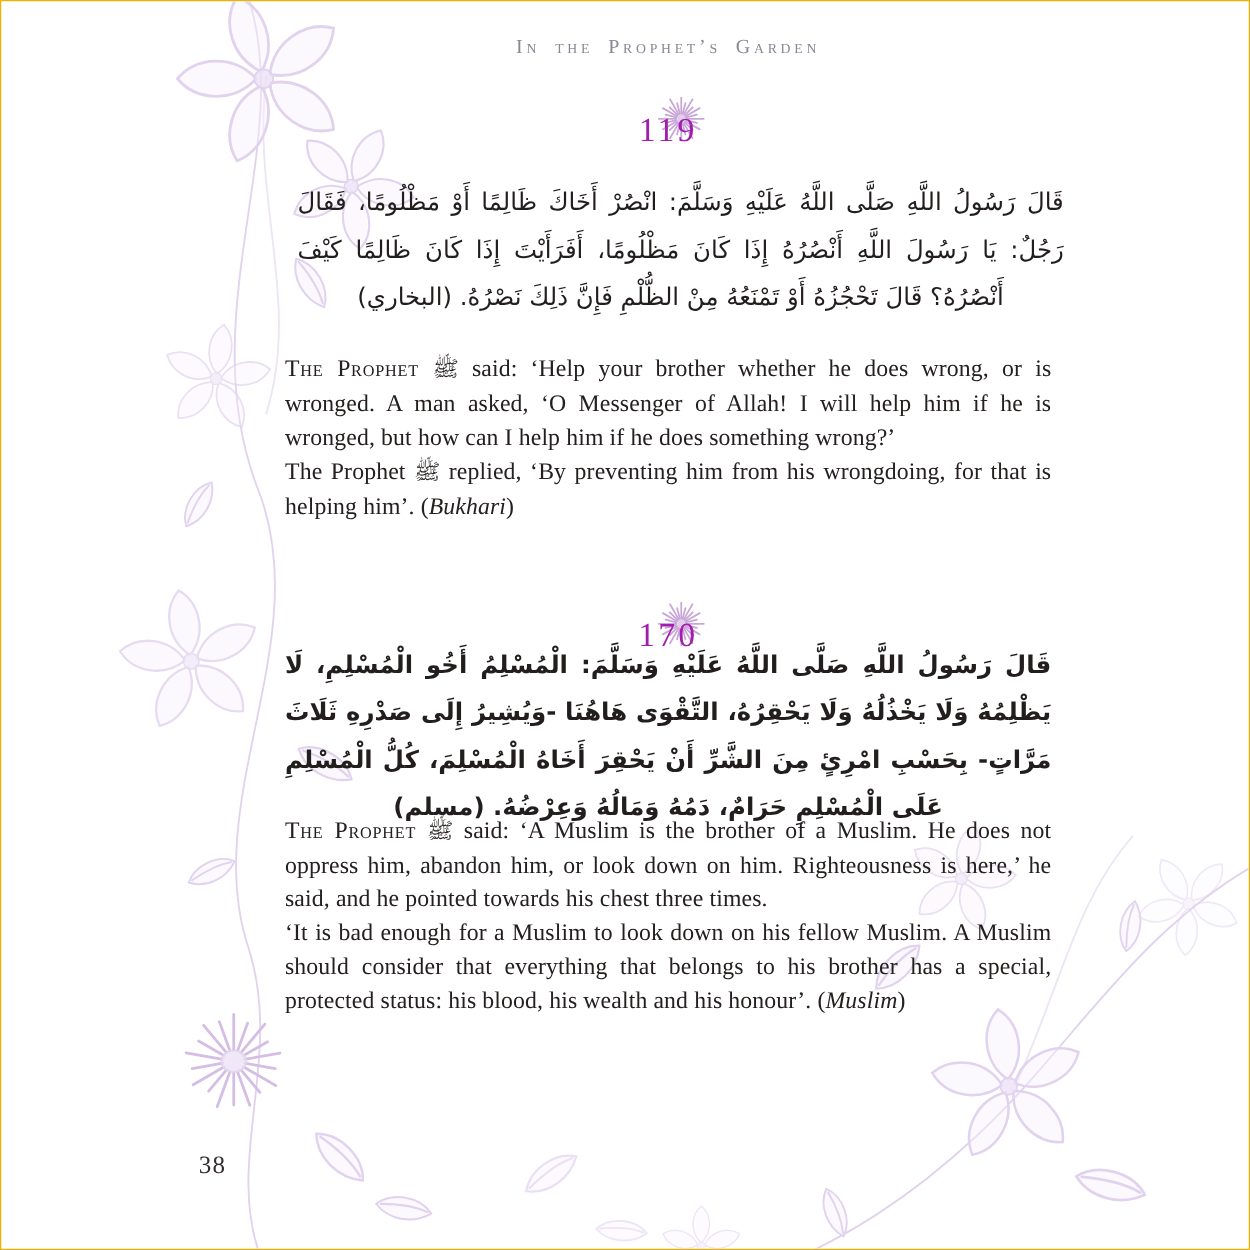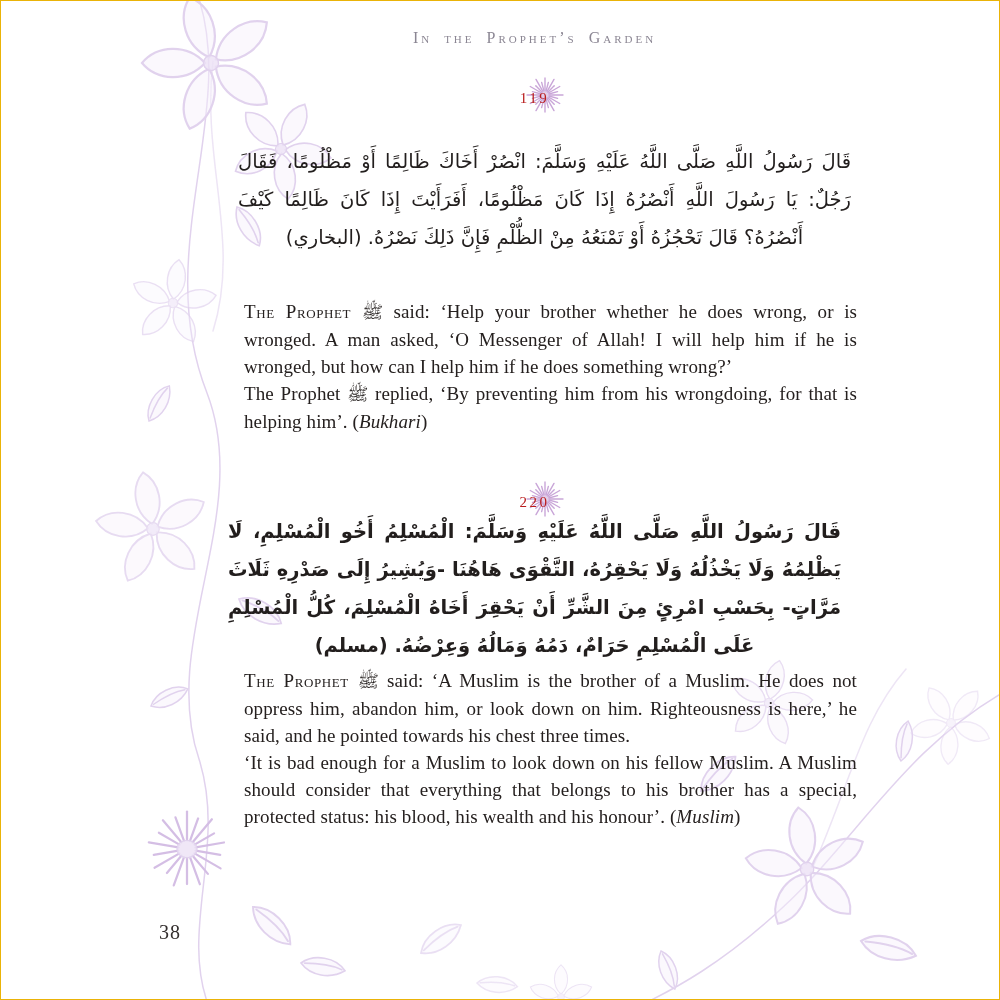--- a/index.html
+++ b/index.html
@@ -26,34 +26,34 @@
     position:absolute;left:158px;top:920px;font-size:20px;color:#35302f;
     letter-spacing:1px;
   }
   
   .col{position:absolute;left:227px;width:613px;}
   .hadith-number{
     text-align:center;position:relative;height:34px;
   }
   .hadith-number .num{
     position:relative;z-index:1;display:inline-block;
-    font-size:15px;letter-spacing:2.5px;color:#b91c1c;
+    font-size:27px;letter-spacing:2.5px;color:#a21caf;
     font-feature-settings:"onum" 1;
   }
   .starburst{
     position:absolute;left:calc(50% - 11px);top:-15px;width:42px;height:42px;
     color:var(--accent,#c9a6d8);z-index:0;
   }
   .arabic{
     direction:rtl;text-align:justify;text-align-last:center;
     font-family:"DejaVu Sans", sans-serif;
     font-size:19.5px;line-height:38px;color:#221e1d;
   }
   .english{
-    margin:16px;text-align:justify;font-size:19px;line-height:27px;color:#25201f;
+    margin:0;text-align:justify;font-size:19px;line-height:27px;color:#25201f;
     letter-spacing:.1px;
   }
   .english .lead-smallcaps{font-variant:small-caps;letter-spacing:.6px;}
   .english em{}
   .pbuh{font-family:"DejaVu Sans","DejaVu Serif",sans-serif;font-size:.92em;}
   #h119-num{top:88px;} #h119-ar{top:142px;margin-left:10px;} #h119-en{top:281px;}
   #h120-num{top:458px;} #h120-ar{top:512px;font-weight:bold;} #h120-en{top:650px;}
 </style>
 </head>
 <body>
@@ -188,19 +188,19 @@
           <line y1="-4" y2="-13" transform="rotate(255)"></line>
         <line y1="-4" y2="-18" transform="rotate(270)"></line>
           <line y1="-4" y2="-13" transform="rotate(285)"></line>
         <line y1="-4" y2="-17" transform="rotate(300)"></line>
           <line y1="-4" y2="-13" transform="rotate(315)"></line>
         <line y1="-4" y2="-18" transform="rotate(330)"></line>
           <line y1="-4" y2="-13" transform="rotate(345)"></line>
       </g>
       <circle r="3.2" fill="currentColor" opacity=".55"></circle>
     </svg>
-    <span class="num">220</span>
+    <span class="num">170</span>
   </div>
   <div class="col arabic" id="h120-ar" lang="ar" dir="rtl">قَالَ رَسُولُ اللَّهِ صَلَّى اللَّهُ عَلَيْهِ وَسَلَّمَ: الْمُسْلِمُ أَخُو الْمُسْلِمِ، لَا يَظْلِمُهُ وَلَا يَخْذُلُهُ وَلَا يَحْقِرُهُ، التَّقْوَى هَاهُنَا -وَيُشِيرُ إِلَى صَدْرِهِ ثَلَاثَ مَرَّاتٍ- بِحَسْبِ امْرِئٍ مِنَ الشَّرِّ أَنْ يَحْقِرَ أَخَاهُ الْمُسْلِمَ، كُلُّ الْمُسْلِمِ عَلَى الْمُسْلِمِ حَرَامٌ، دَمُهُ وَمَالُهُ وَعِرْضُهُ. (مسلم)</div>
   <p class="col english" id="h120-en"><span class="lead-smallcaps">The Prophet </span><span class="pbuh">ﷺ</span><span> said: ‘A Muslim is the brother of a Muslim. He does not oppress him, abandon him, or look down on him. Righteousness is here,’ he said, and he pointed towards his chest three times.</span><br><span>‘It is bad enough for a Muslim to look down on his fellow Muslim. A Muslim should consider that everything that belongs to his brother has a special, protected status: his blood, his wealth and his honour’. (</span><em>Muslim</em><span>)</span></p>
 
   <div class="page-number">38</div>
 </div>
 
 </body></html>

